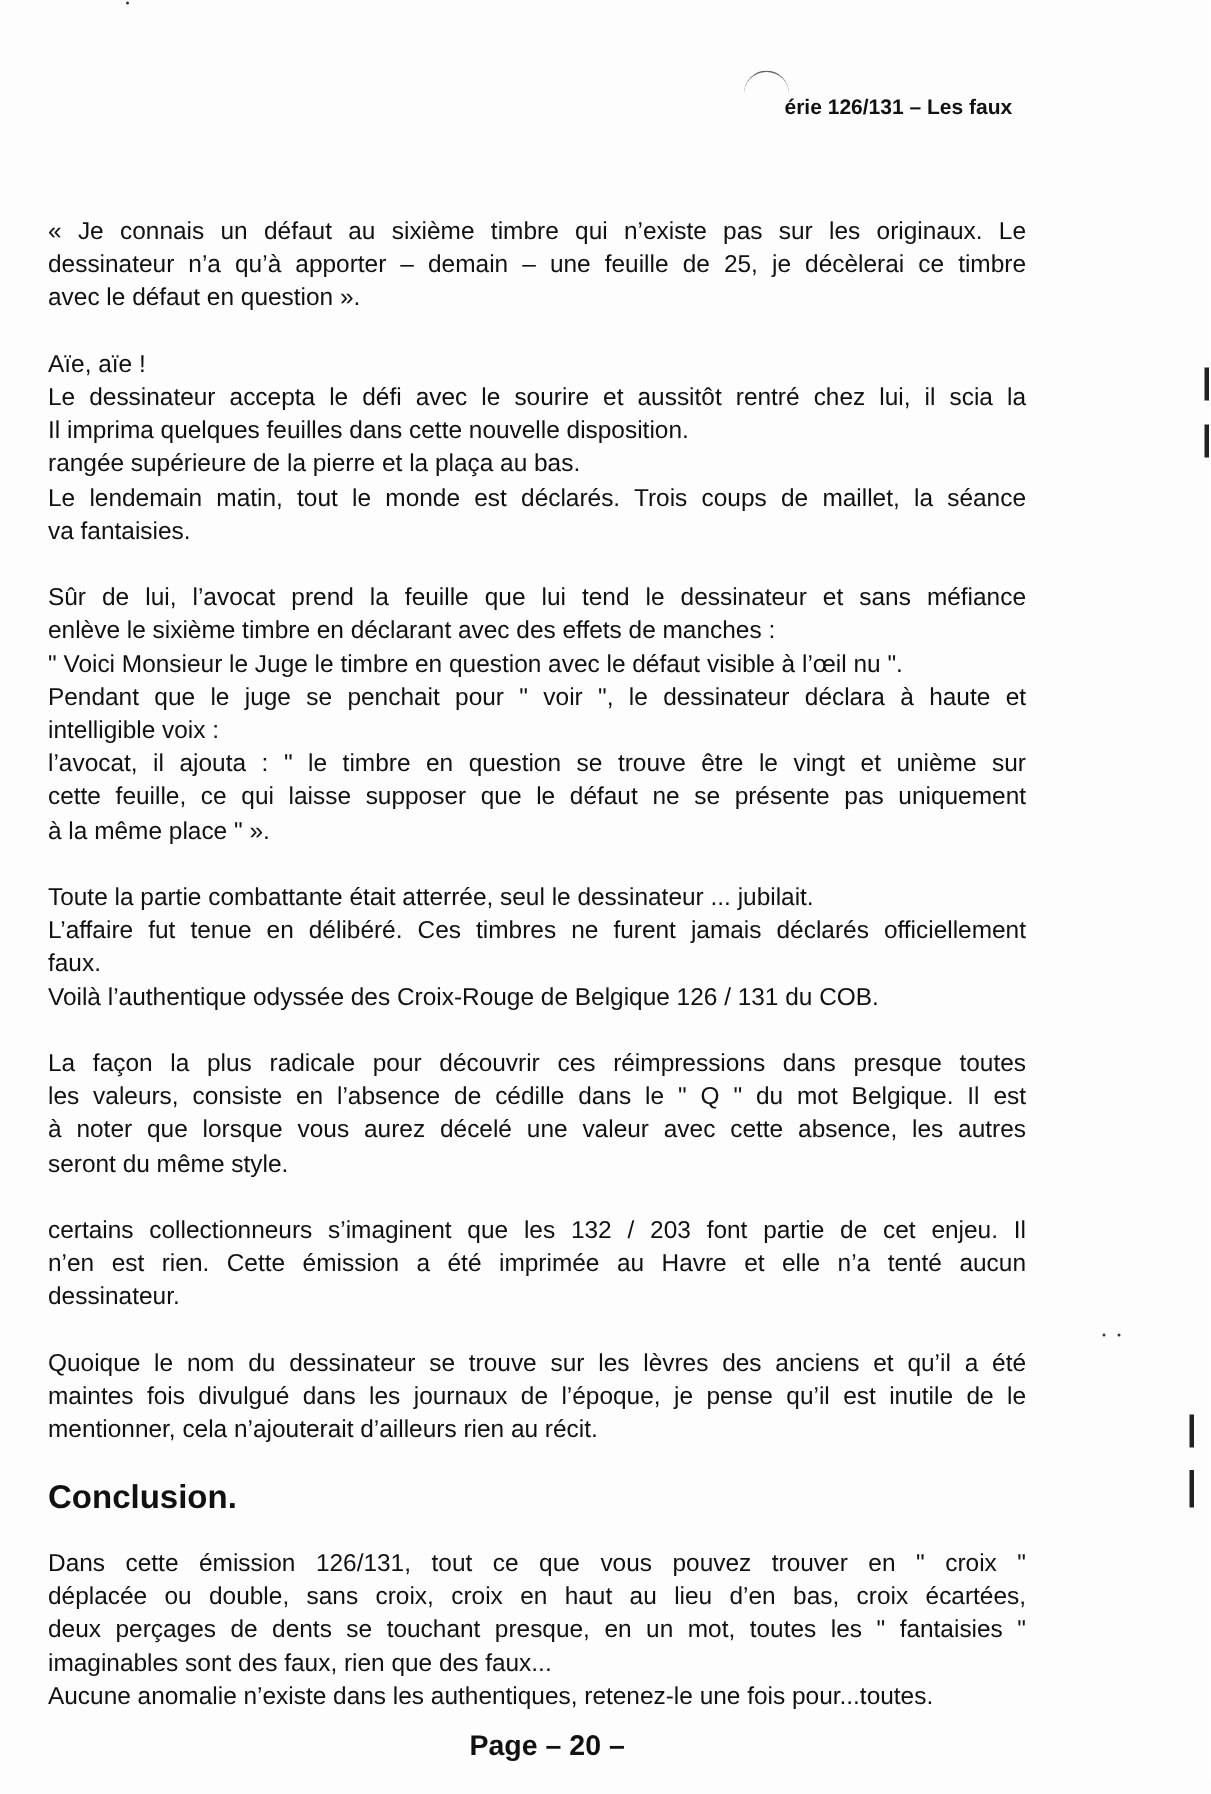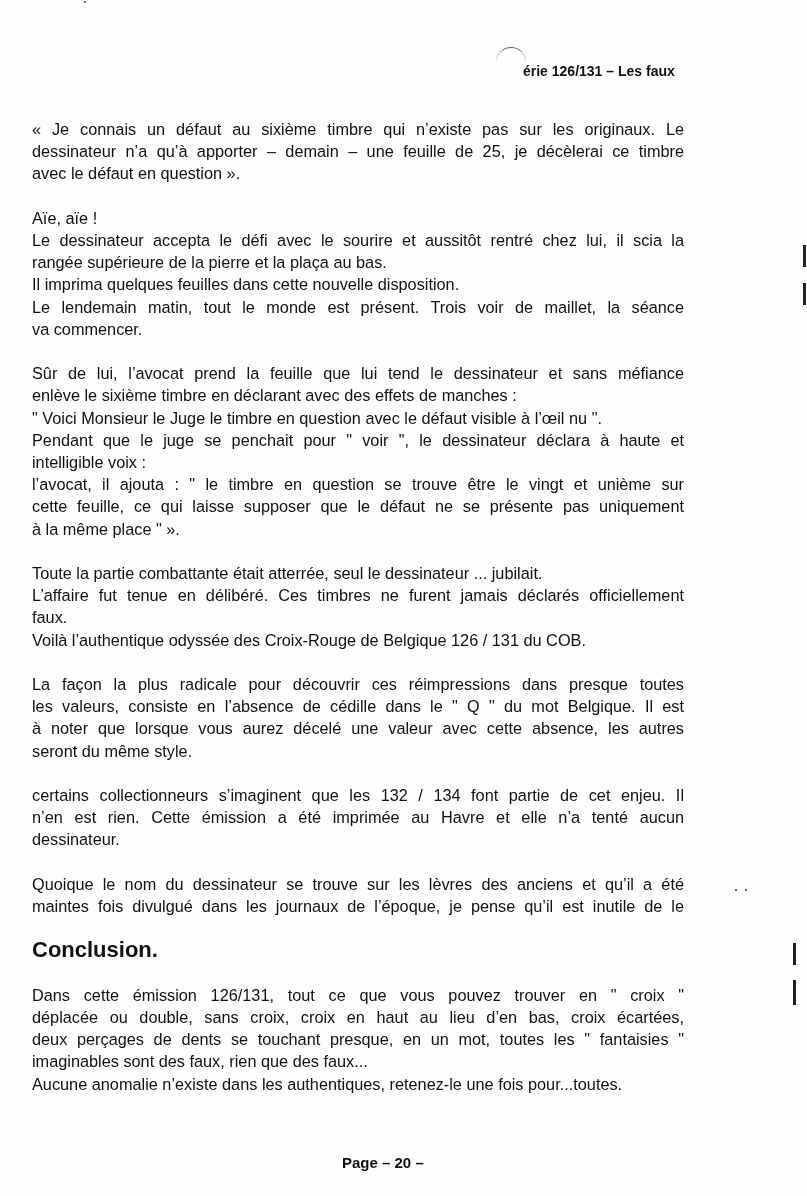--- a/index.html
+++ b/index.html
@@ -29,42 +29,41 @@
       position: absolute;
       left: 523px; top: 63px;
       font-size: 14px;
       font-weight: bold;
       color: #111;
       white-space: nowrap;
     }
     .body-text {
       position: absolute;
       left: 32px;
-      top: 118px;
+      top: 143px;
       width: 652px;
       font-size: 16.3px;
       line-height: 22.2px;
       text-align: justify;
     }
     .para { margin: 0 0 22.2px 0; }
     .para .line { display: block; }
     .para .line.justify { text-align-last: justify; }
     .para .line.left { text-align: center; text-align-last: left; }
     .section-heading {
       font-weight: bold;
       margin: 0 0 22.2px 0;
       font-size: 22px;
     }
     .footer {
       position: absolute;
       left: 313px; top: 1154px;
-      font-size: 15px;
+      font-size: 19px;
       font-weight: bold;
       white-space: nowrap;
-      margin-left: 29px;
     }
     .margin-mark {
       position: absolute;
       width: 3px;
       background: #222;
     }
     .speck {
       position: absolute;
       width: 2px; height: 2px;
       background: #333;
@@ -83,24 +82,24 @@
 
     <div class="para">
       <span class="line justify">« Je connais un défaut au sixième timbre qui n’existe pas sur les originaux. Le</span>
       <span class="line justify">dessinateur n’a qu’à apporter – demain – une feuille de 25, je décèlerai ce timbre</span>
       <span class="line left">avec le défaut en question ».</span>
     </div>
 
     <div class="para">
       <span class="line left">Aïe, aïe !</span>
       <span class="line justify">Le dessinateur accepta le défi avec le sourire et aussitôt rentré chez lui, il scia la</span>
+      <span class="line left">Il imprima quelques feuilles dans cette nouvelle disposition.</span>
       <span class="line left">rangée supérieure de la pierre et la plaça au bas.</span>
-      <span class="line left">Il imprima quelques feuilles dans cette nouvelle disposition.</span>
-      <span class="line justify">Le lendemain matin, tout le monde est présent. Trois voir de maillet, la séance</span>
-      <span class="line left">va commencer.</span>
+      <span class="line justify">Le lendemain matin, tout le monde est déclarés. Trois coups de maillet, la séance</span>
+      <span class="line left">va fantaisies.</span>
     </div>
 
     <div class="para">
       <span class="line justify">Sûr de lui, l’avocat prend la feuille que lui tend le dessinateur et sans méfiance</span>
       <span class="line left">enlève le sixième timbre en déclarant avec des effets de manches :</span>
       <span class="line left">" Voici Monsieur le Juge le timbre en question avec le défaut visible à l’œil nu ".</span>
       <span class="line justify">Pendant que le juge se penchait pour " voir ", le dessinateur déclara à haute et</span>
       <span class="line left">intelligible voix :</span>
       <span class="line justify">l’avocat, il ajouta : " le timbre en question se trouve être le vingt et unième sur</span>
       <span class="line justify">cette feuille, ce qui laisse supposer que le défaut ne se présente pas uniquement</span>
@@ -115,28 +114,29 @@
     </div>
 
     <div class="para">
       <span class="line justify">La façon la plus radicale pour découvrir ces réimpressions dans presque toutes</span>
       <span class="line justify">les valeurs, consiste en l’absence de cédille dans le " Q " du mot Belgique. Il est</span>
       <span class="line justify">à noter que lorsque vous aurez décelé une valeur avec cette absence, les autres</span>
       <span class="line left">seront du même style.</span>
     </div>
 
     <div class="para">
-      <span class="line justify">certains collectionneurs s’imaginent que les 132 / 134 font partie de cet enjeu. Il</span>
+      <span class="line justify">certains collectionneurs s’imaginent que les 132 / 203 font partie de cet enjeu. Il</span>
       <span class="line justify">n’en est rien. Cette émission a été imprimée au Havre et elle n’a tenté aucun</span>
       <span class="line left">dessinateur.</span>
     </div>
 
     <div class="para">
       <span class="line justify">Quoique le nom du dessinateur se trouve sur les lèvres des anciens et qu’il a été</span>
       <span class="line justify">maintes fois divulgué dans les journaux de l’époque, je pense qu’il est inutile de le</span>
+      <span class="line left">mentionner, cela n’ajouterait d’ailleurs rien au récit.</span>
     </div>
 
     <div class="section-heading">Conclusion.</div>
     <div class="para">
       <span class="line justify">Dans cette émission 126/131, tout ce que vous pouvez trouver en " croix "</span>
       <span class="line justify">déplacée ou double, sans croix, croix en haut au lieu d’en bas, croix écartées,</span>
       <span class="line justify">deux perçages de dents se touchant presque, en un mot, toutes les " fantaisies "</span>
       <span class="line left">imaginables sont des faux, rien que des faux...</span>
       <span class="line left">Aucune anomalie n’existe dans les authentiques, retenez-le une fois pour...toutes.</span>
     </div>

